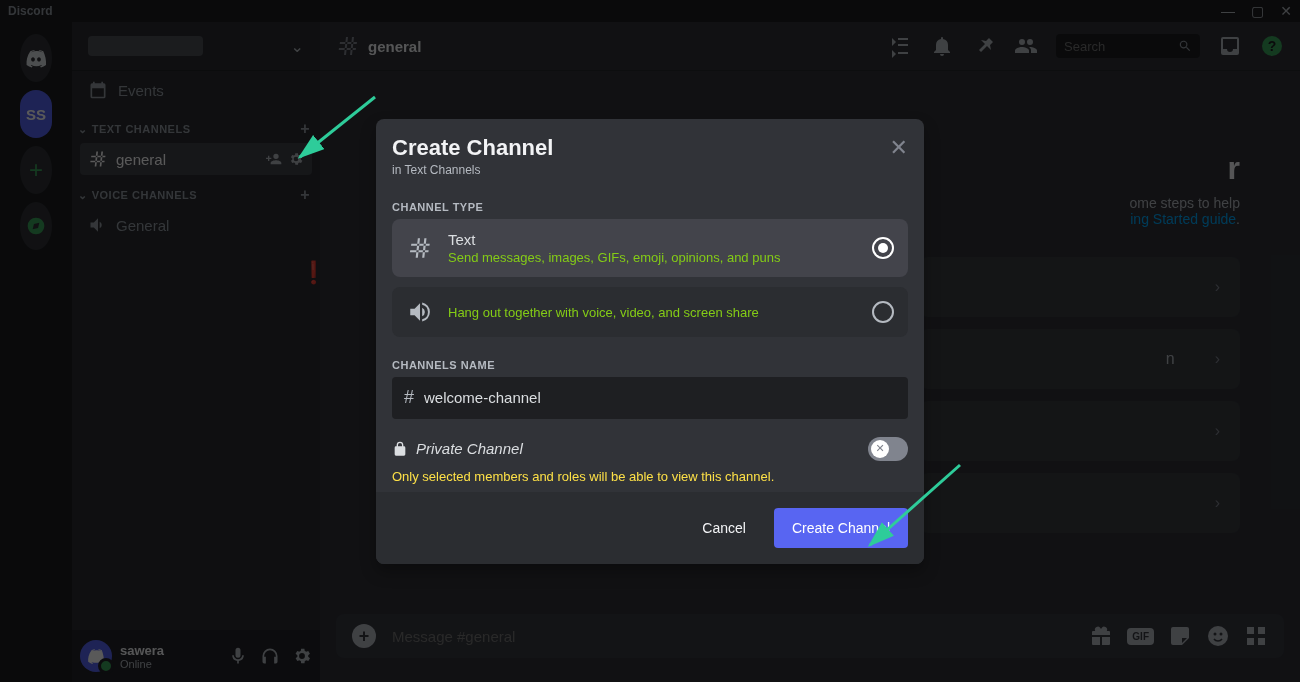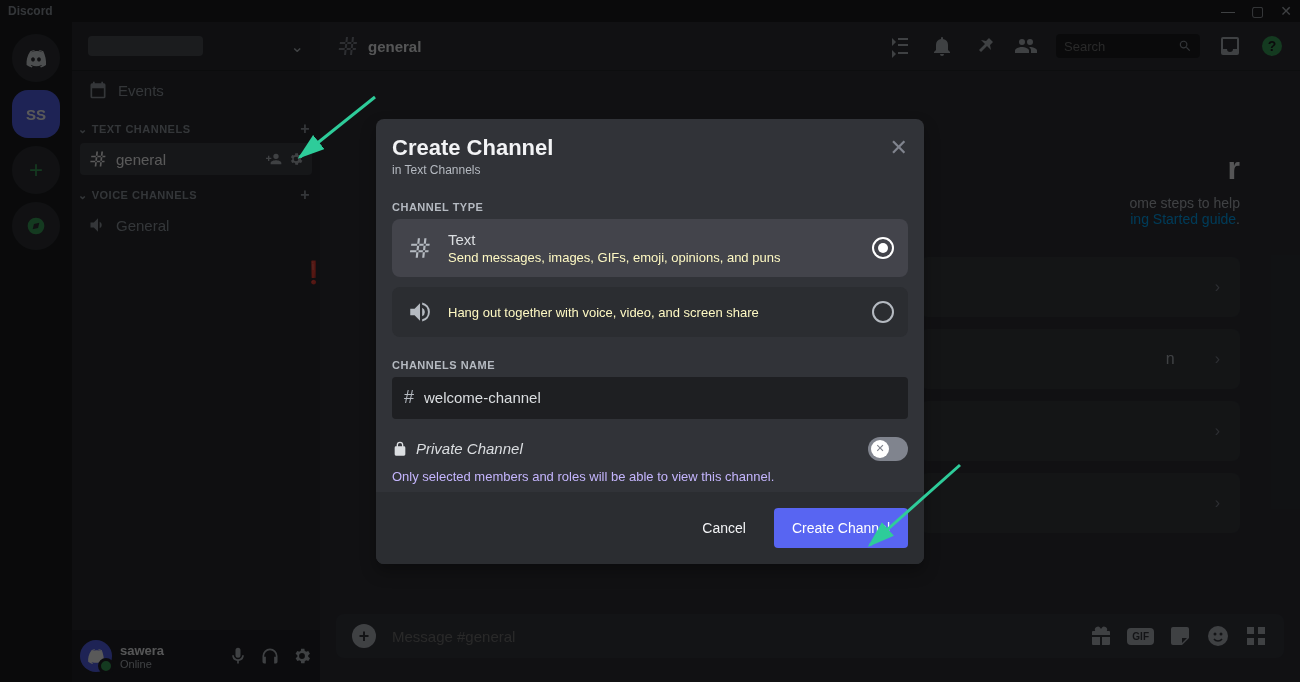--- a/index.html
+++ b/index.html
@@ -6,21 +6,21 @@
 body { width: 1300px; height: 682px; background: #1e1f22; color: #dbdee1; overflow: hidden; position: relative; }
 
 .titlebar { height: 22px; background: #1e1f22; display: flex; align-items: center; padding: 0 8px; justify-content: space-between; }
 .titlebar-title { font-size: 12px; color: #949ba4; font-weight: 600; }
 .titlebar-controls { display: flex; gap: 16px; color: #b5bac1; font-size: 14px; }
 .titlebar-controls span { cursor: pointer; }
 
 .app { display: flex; height: calc(100% - 22px); }
 
 .server-sidebar { width: 72px; background: #1e1f22; display: flex; flex-direction: column; align-items: center; padding-top: 12px; gap: 8px; }
-.server-icon { width: 48px; height: 48px; border-radius: 50%; background: #313338; display: flex; align-items: center; justify-content: center; cursor: pointer; }
+.server-icon { width: 32px; height: 48px; border-radius: 50%; background: #313338; display: flex; align-items: center; justify-content: center; cursor: pointer; }
 .server-icon.ss { background: #5865f2; border-radius: 16px; color: #fff; font-size: 15px; font-weight: 600; }
 .server-icon.add { background: #313338; color: #3ba55c; font-size: 24px; }
 .server-icon.explore { background: #313338; color: #3ba55c; }
 
 .channel-sidebar { width: 248px; background: #2b2d31; display: flex; flex-direction: column; }
 .server-header { height: 48px; display: flex; align-items: center; padding: 0 16px; box-shadow: 0 1px 0 rgba(0,0,0,0.2); justify-content: space-between; }
 .server-name-blank { width: 115px; height: 20px; background: #4e5058; border-radius: 4px; }
 .server-header-chevron { color: #b5bac1; }
 
 .events-row { display: flex; align-items: center; gap: 10px; padding: 10px 16px; color: #949ba4; font-size: 15px; cursor: pointer; }
@@ -76,34 +76,34 @@
 .modal-close { position: absolute; top: 16px; right: 16px; color: #80848e; font-size: 22px; cursor: pointer; }
 
 .modal-section-label { font-size: 11px; font-weight: 700; letter-spacing: 0.5px; color: #b5bac1; padding: 12px 16px 6px 16px; }
 
 .type-options { padding: 0 16px; }
 .type-option { background: #2b2d31; border-radius: 8px; padding: 12px 14px; display: flex; align-items: center; gap: 14px; margin-bottom: 10px; cursor: pointer; }
 .type-option.selected { background: #43444b; }
 .type-option-icon { color: #b5bac1; width: 28px; display: flex; justify-content: center; }
 .type-option-text { flex: 1; }
 .type-option-title { font-size: 15px; font-weight: 500; color: #dbdee1; }
-.type-option-desc { font-size: 13px; color: #fef9c3; margin-top: 2px; }
+.type-option-desc { font-size: 13px; color: #84cc16; margin-top: 2px; }
 .radio { width: 22px; height: 22px; border: 2px solid #b5bac1; border-radius: 50%; display: flex; align-items: center; justify-content: center; }
 .radio.checked { border-color: #fff; }
 .radio.checked::after { content: ""; width: 10px; height: 10px; background: #fff; border-radius: 50%; }
 
 .name-input-wrap { padding: 0 16px; }
 .name-input { background: #1e1f22; border-radius: 4px; height: 42px; display: flex; align-items: center; padding: 0 12px; gap: 10px; }
 .name-input .hash { color: #b5bac1; font-size: 18px; }
 .name-input input { flex: 1; background: transparent; border: none; outline: none; color: #dbdee1; font-size: 15px; }
 
 .private-section { padding: 18px 16px 8px 16px; }
 .private-row { display: flex; align-items: center; justify-content: space-between; }
 .private-label { display: flex; align-items: center; gap: 8px; color: #dbdee1; font-size: 15px; font-weight: 500; font-style: italic; }
-.private-desc { font-size: 13px; color: #c4b5fd; margin-top: 8px; }
+.private-desc { font-size: 13px; color: #fde047; margin-top: 8px; }
 
 .toggle { width: 40px; height: 24px; background: #80848e; border-radius: 14px; position: relative; cursor: pointer; }
 .toggle-knob { width: 18px; height: 18px; background: #fff; border-radius: 50%; position: absolute; top: 3px; left: 3px; display: flex; align-items: center; justify-content: center; font-size: 11px; color: #80848e; }
 
 .modal-footer { background: #2b2d31; padding: 16px; display: flex; justify-content: flex-end; gap: 12px; align-items: center; }
 .btn-cancel { background: transparent; border: none; color: #f2f3f5; font-size: 14px; font-weight: 500; padding: 10px 16px; cursor: pointer; }
 .btn-create { background: #5865f2; border: none; color: #fff; font-size: 14px; font-weight: 500; padding: 12px 18px; border-radius: 4px; cursor: pointer; }
 
 .arrow { position: absolute; z-index: 200; pointer-events: none; }
 .arrow svg { display: block; }

